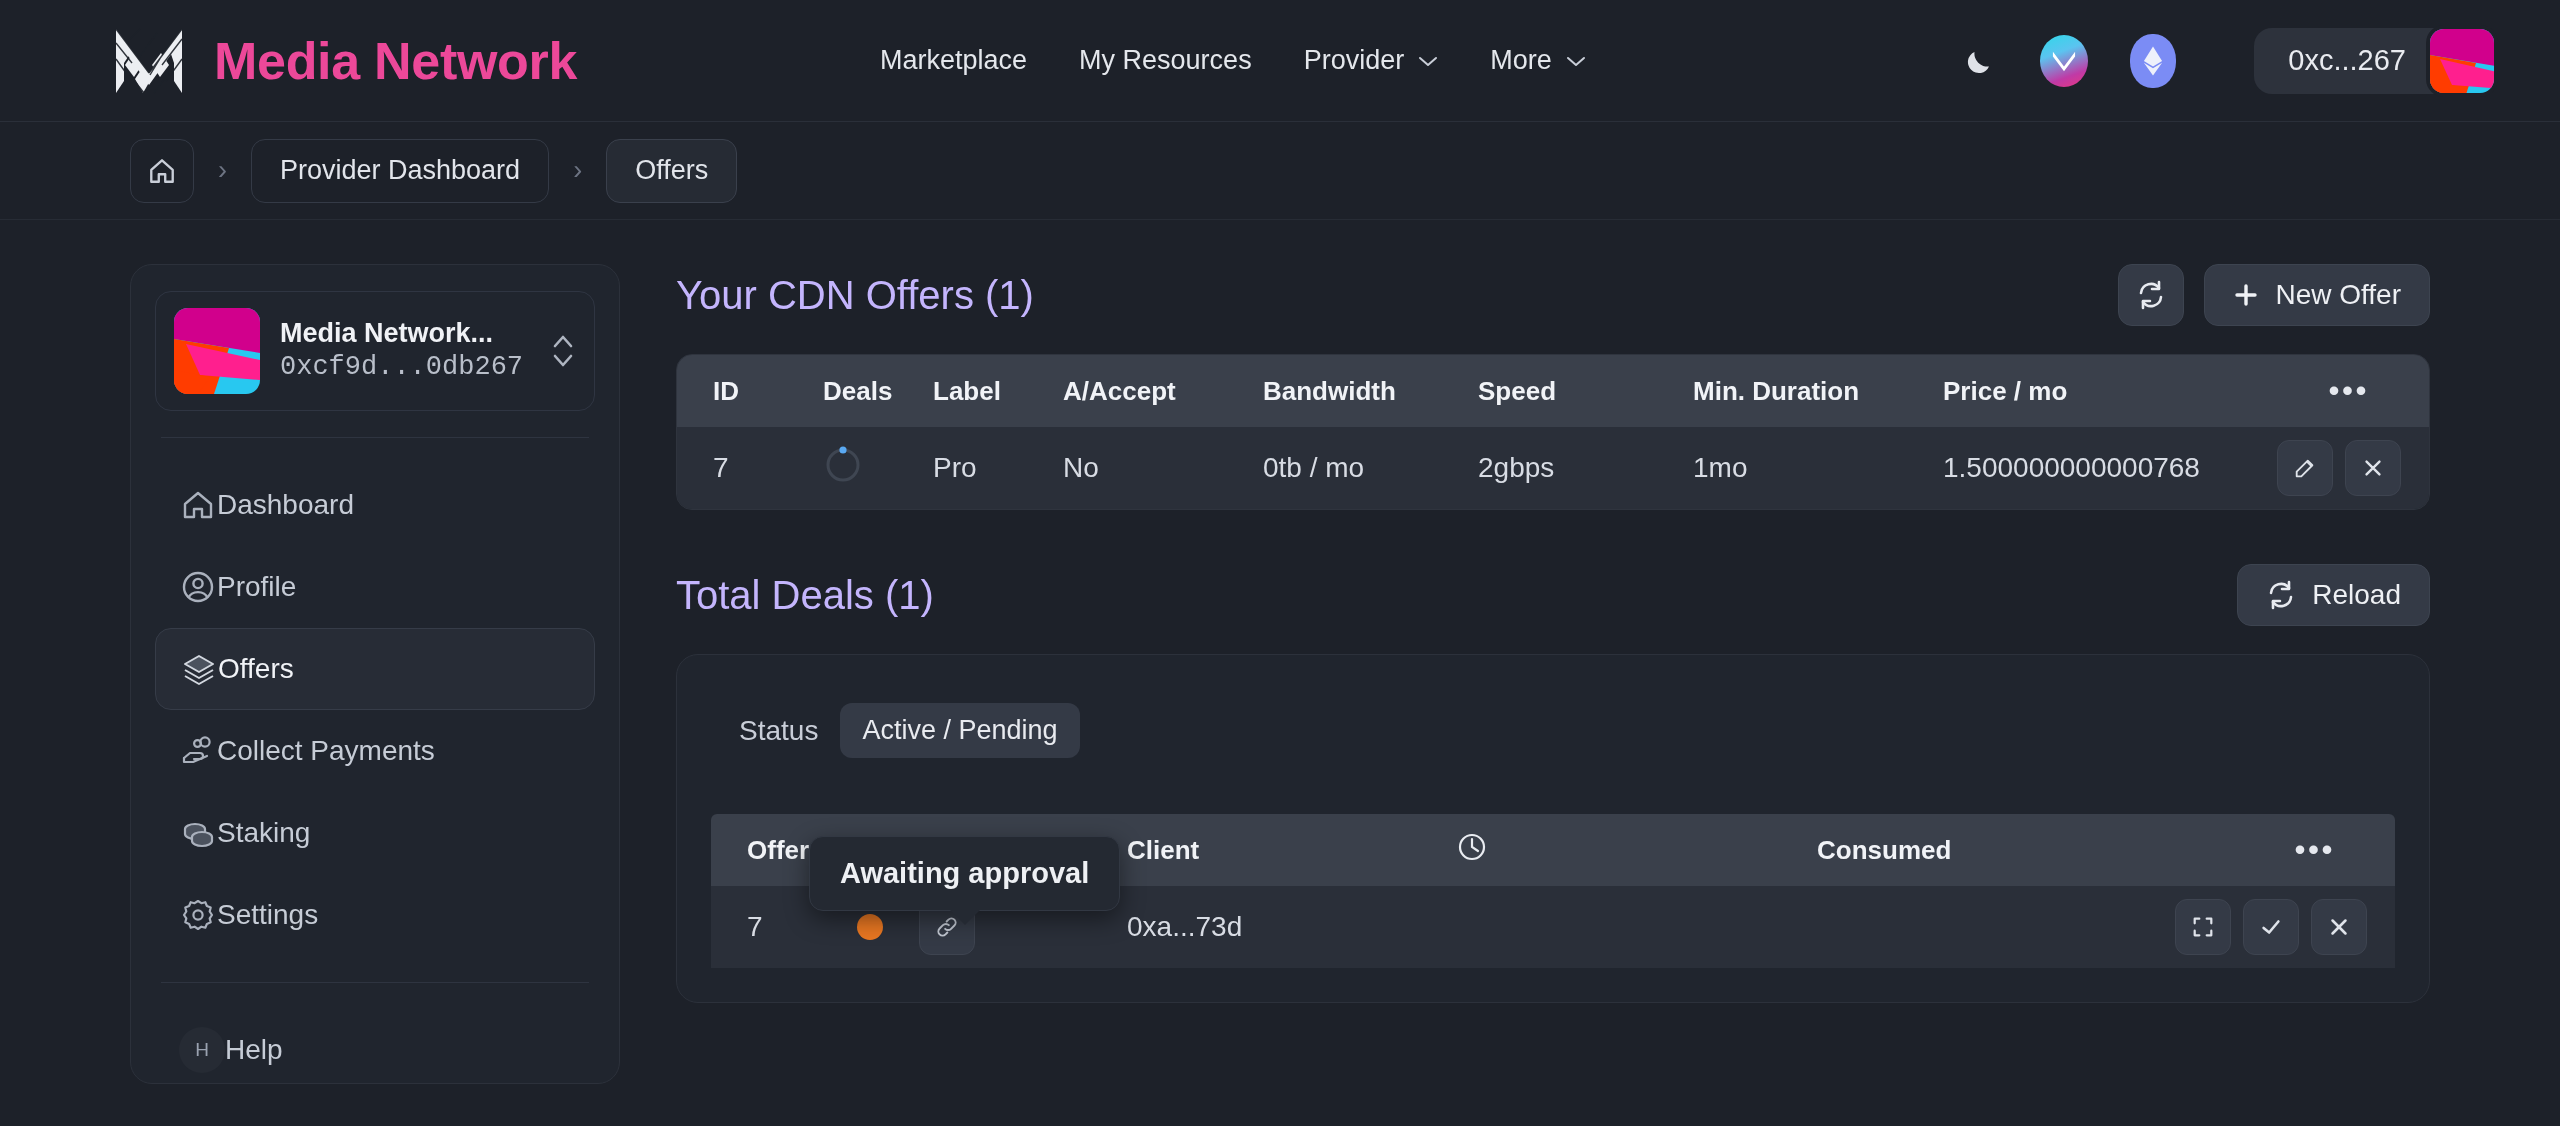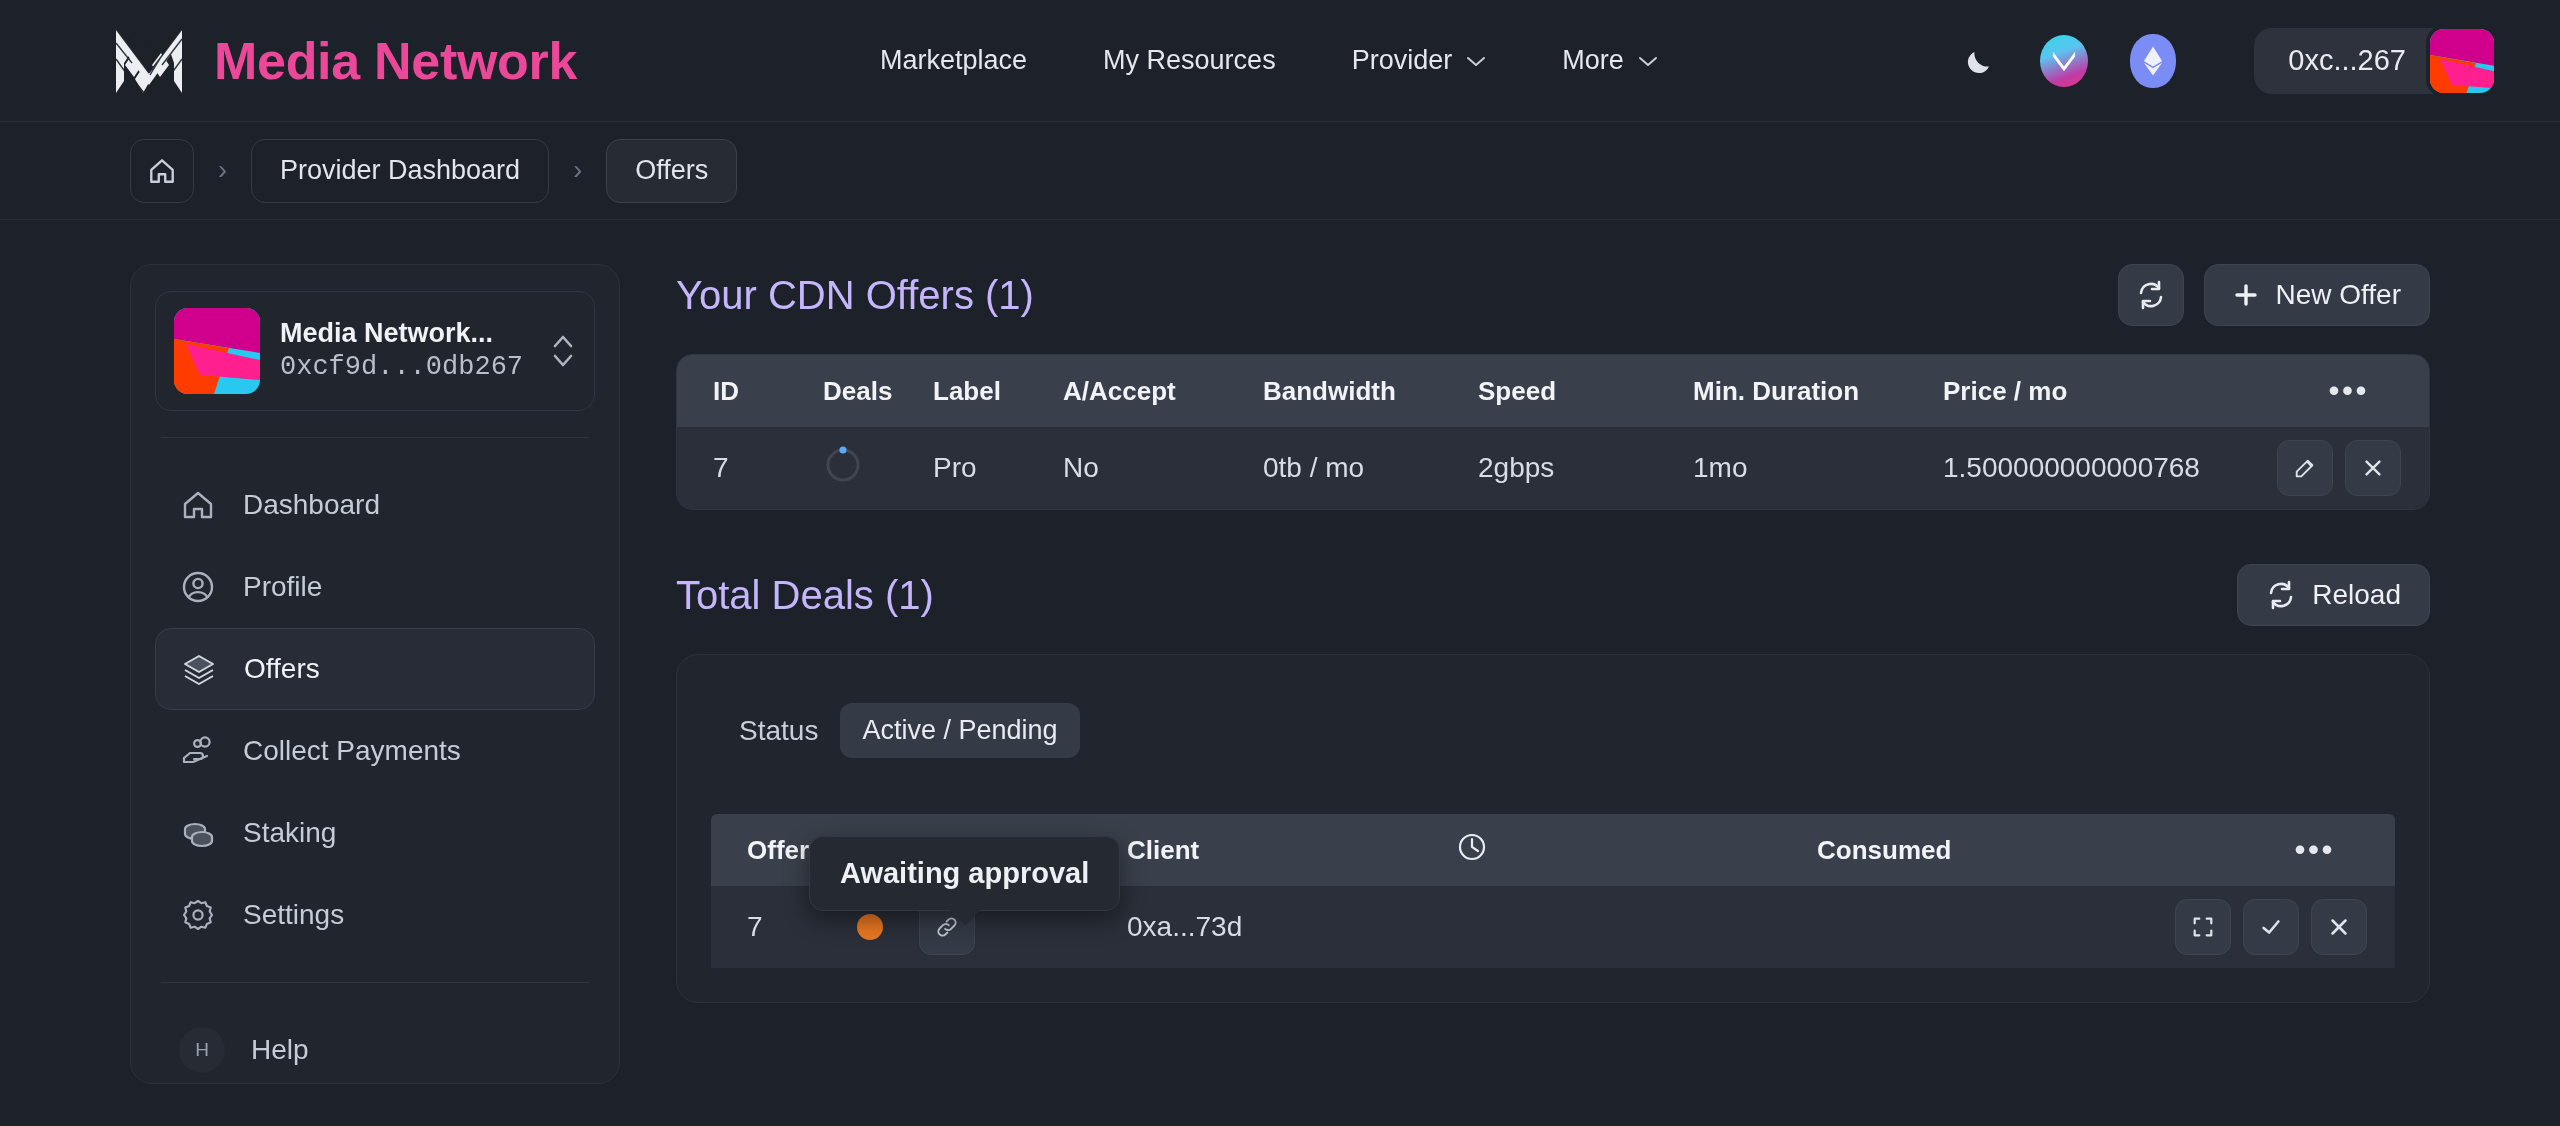--- a/index.html
+++ b/index.html
@@ -23,21 +23,21 @@
   }
   .brand { display: flex; align-items: center; gap: 26px; }
   .brand-logo { width: 78px; height: 72px; display:block; }
   .brand-name { font-size: 52px; font-weight: 700; letter-spacing: -0.3px; color: #ec4899; }
 
   .mainnav {
     position: absolute;
     left: 880px;
     display: flex;
     align-items: center;
-    gap: 76px;
+    gap: 52px;
   }
   .navitem {
     font-size: 27px;
     color: #e4e7ec;
     display: flex; align-items: center; gap: 14px;
     cursor: pointer;
     white-space: nowrap;
   }
   .chev { display:block; width: 20px; height: 12px; }
 
@@ -125,21 +125,21 @@
     cursor: pointer;
   }
   .acct-avatar { width: 86px; height: 86px; border-radius: 14px; overflow: hidden; flex-shrink:0; }
   .acct-text { flex: 1; min-width: 0; }
   .acct-name { font-size: 27px; font-weight: 700; color: #f0f2f6; line-height: 1.25; white-space: nowrap; overflow: hidden; }
   .acct-addr { font-size: 27px; color: #b9bfca; line-height: 1.25; white-space: nowrap; font-family: Liberation Mono, monospace; }
   .acct-chev { width: 26px; flex-shrink: 0; }
   .sb-divider { height: 1px; background: #2e3440; margin: 26px 6px; }
   .sb-item {
     height: 82px;
-    display: flex; align-items: center; gap: 26px;
+    display: flex; align-items: center; 
     padding: 0 24px;
     border-radius: 16px;
     font-size: 28px; color: #c6ccd6;
     cursor: pointer;
   }
   .sb-item.active {
     background: #272c36;
     border: 1px solid #363c48;
     color: #f1f3f7;
   }

